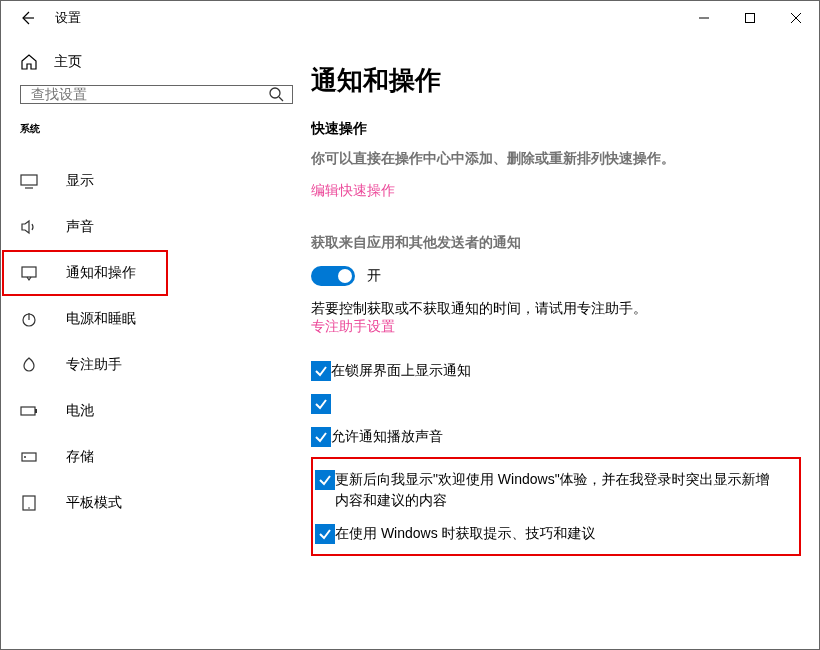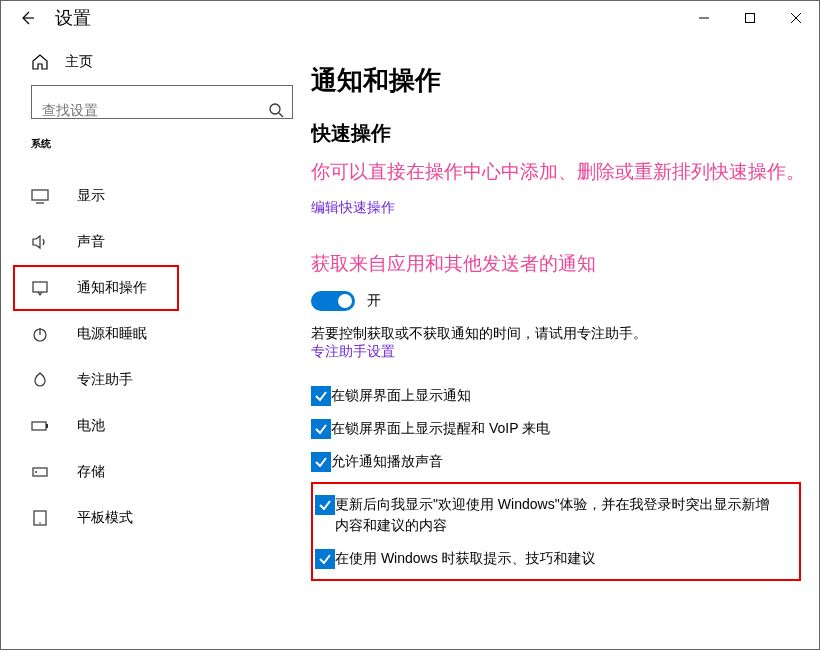--- a/index.html
+++ b/index.html
@@ -17,50 +17,50 @@
     height: 34px;
     display: flex;
     align-items: center;
     padding-left: 16px;
   }
   .titlebar .back {
     width: 20px; height: 20px;
     display: flex; align-items: center; justify-content: center;
     margin-right: 18px;
   }
-  .titlebar .title { font-size: 18px; }
+  .titlebar .title { font-size: 13px; }
   .win-controls {
     margin-left: auto;
     display: flex;
   }
   .win-controls .wc {
     width: 46px; height: 32px;
     display: flex; align-items: center; justify-content: center;
   }
   .container {
     display: flex;
     height: calc(650px - 34px);
   }
   .sidebar {
     width: 310px;
-    padding: 10px 0 0 12px;
+    padding: 10px 0 0 1px;
   }
   .home-row {
     display: flex;
     align-items: center;
     padding: 8px 18px 14px 18px;
     gap: 16px;
   }
   .home-row .home-icon { width: 18px; display:flex; }
   .search-box {
     margin: 0 18px 18px 18px;
     border: 1px solid #666;
-    height: 34px;
-    display: flex;
-    align-items: flex-end;
+    height: 19px;
+    display: flex;
+    align-items: flex-start;
     padding: 0 8px 0 10px;
   }
   .search-box input {
     border: none; outline: none;
     flex: 1;
     font-size: 14px;
     background: transparent;
     color: #555;
   }
   .search-box .search-icon { color: #333; }
@@ -95,31 +95,32 @@
     flex: 1;
     padding: 28px 10px 0 0;
     overflow-y: auto;
   }
   .main h1 {
     font-size: 26px;
     font-weight: 600;
     margin-bottom: 22px;
   }
   .main h2 {
-    font-size: 20px;
+    font-size: 14px;
     font-weight: 600;
     margin-bottom: 12px;
   }
   .main .subtext {
-    font-size: 19px;
+    font-size: 14px;
     margin-bottom: 14px;
+    color: #737373;
+    font-weight: bold;
+  }
+  .link {
     color: #ec4899;
-  }
-  .link {
-    color: #6d28d9;
     font-size: 14px;
     cursor: pointer;
   }
   .section { margin-bottom: 34px; }
   .toggle-row {
     display: flex;
     align-items: center;
     gap: 12px;
     margin: 8px 0 14px 0;
   }
@@ -320,21 +321,20 @@
             </svg>
         </div>
         <div class="checkbox-label">在锁屏界面上显示通知</div>
       </div>
       <div class="checkbox-row">
         <div class="checkbox">
           <svg width="14" height="14" viewBox="0 0 14 14">
               <path d="M2 7 L6 11 L12 3" stroke-width="2" fill="none"></path>
             </svg>
         </div>
-        <div class="checkbox-label">在锁屏界面上显示提醒和 VoIP 来电</div>
       </div>
       <div class="checkbox-row">
         <div class="checkbox">
           <svg width="14" height="14" viewBox="0 0 14 14">
               <path d="M2 7 L6 11 L12 3" stroke-width="2" fill="none"></path>
             </svg>
         </div>
         <div class="checkbox-label">允许通知播放声音</div>
       </div>
 

